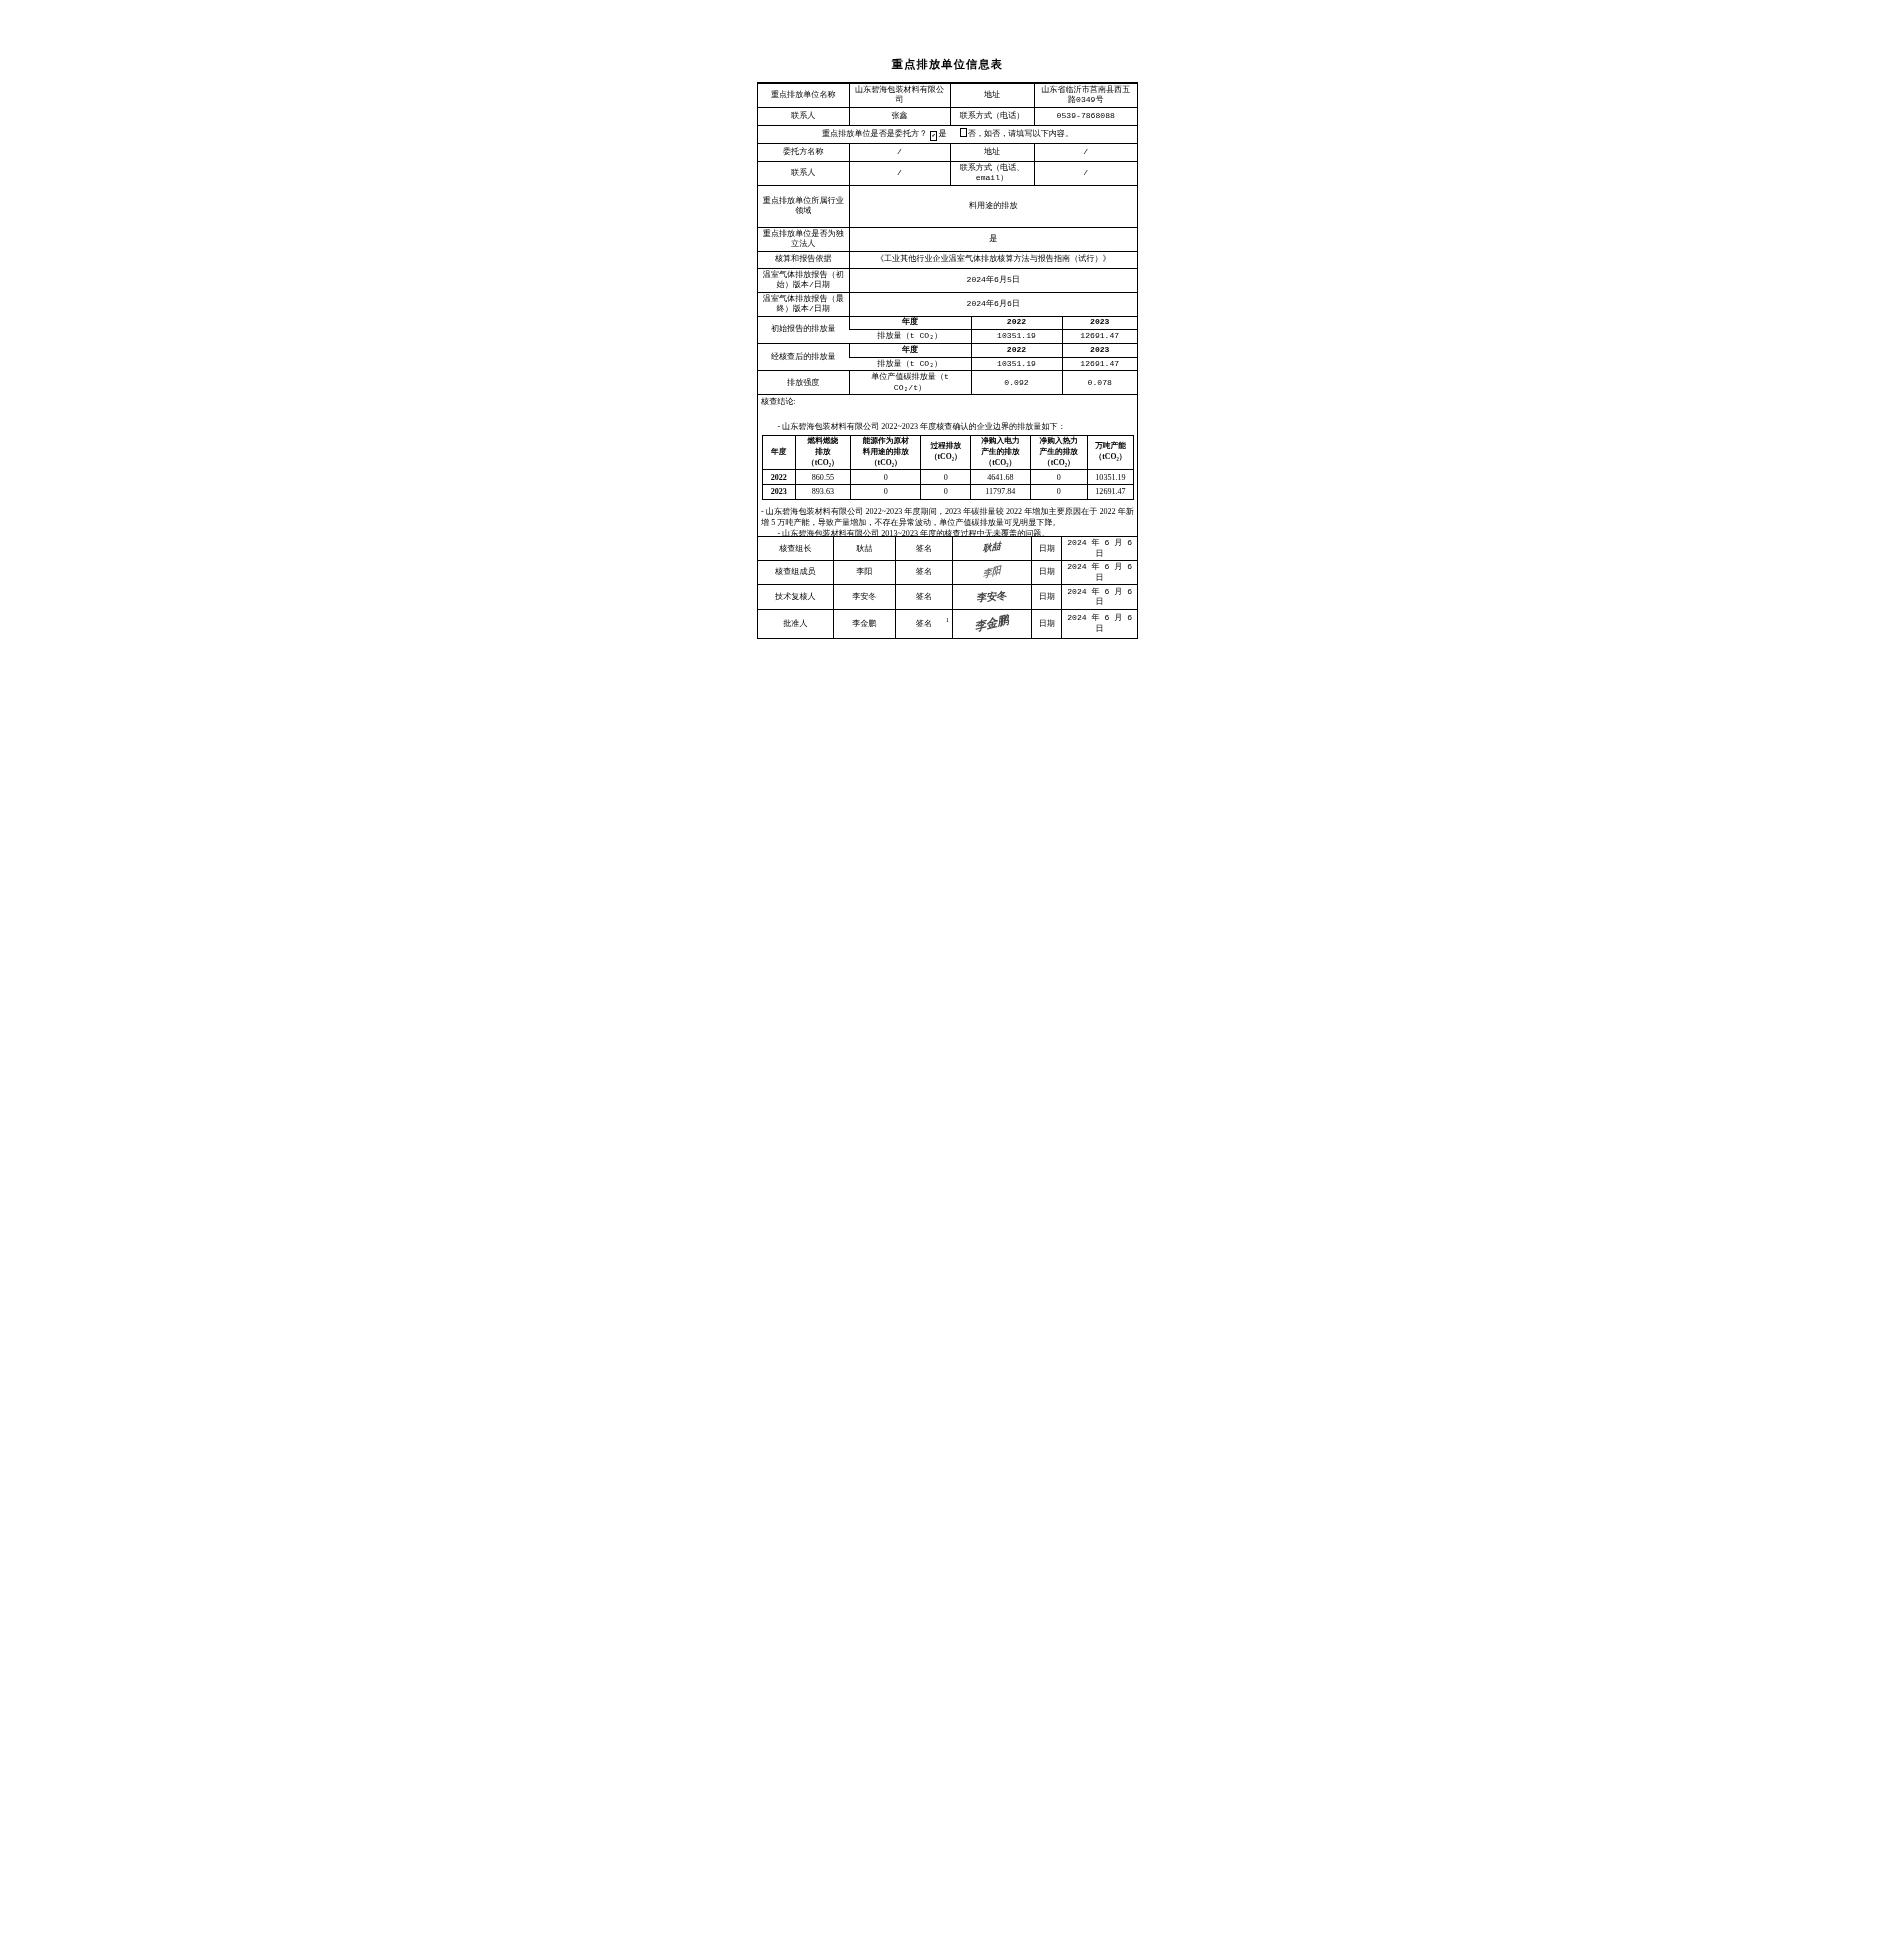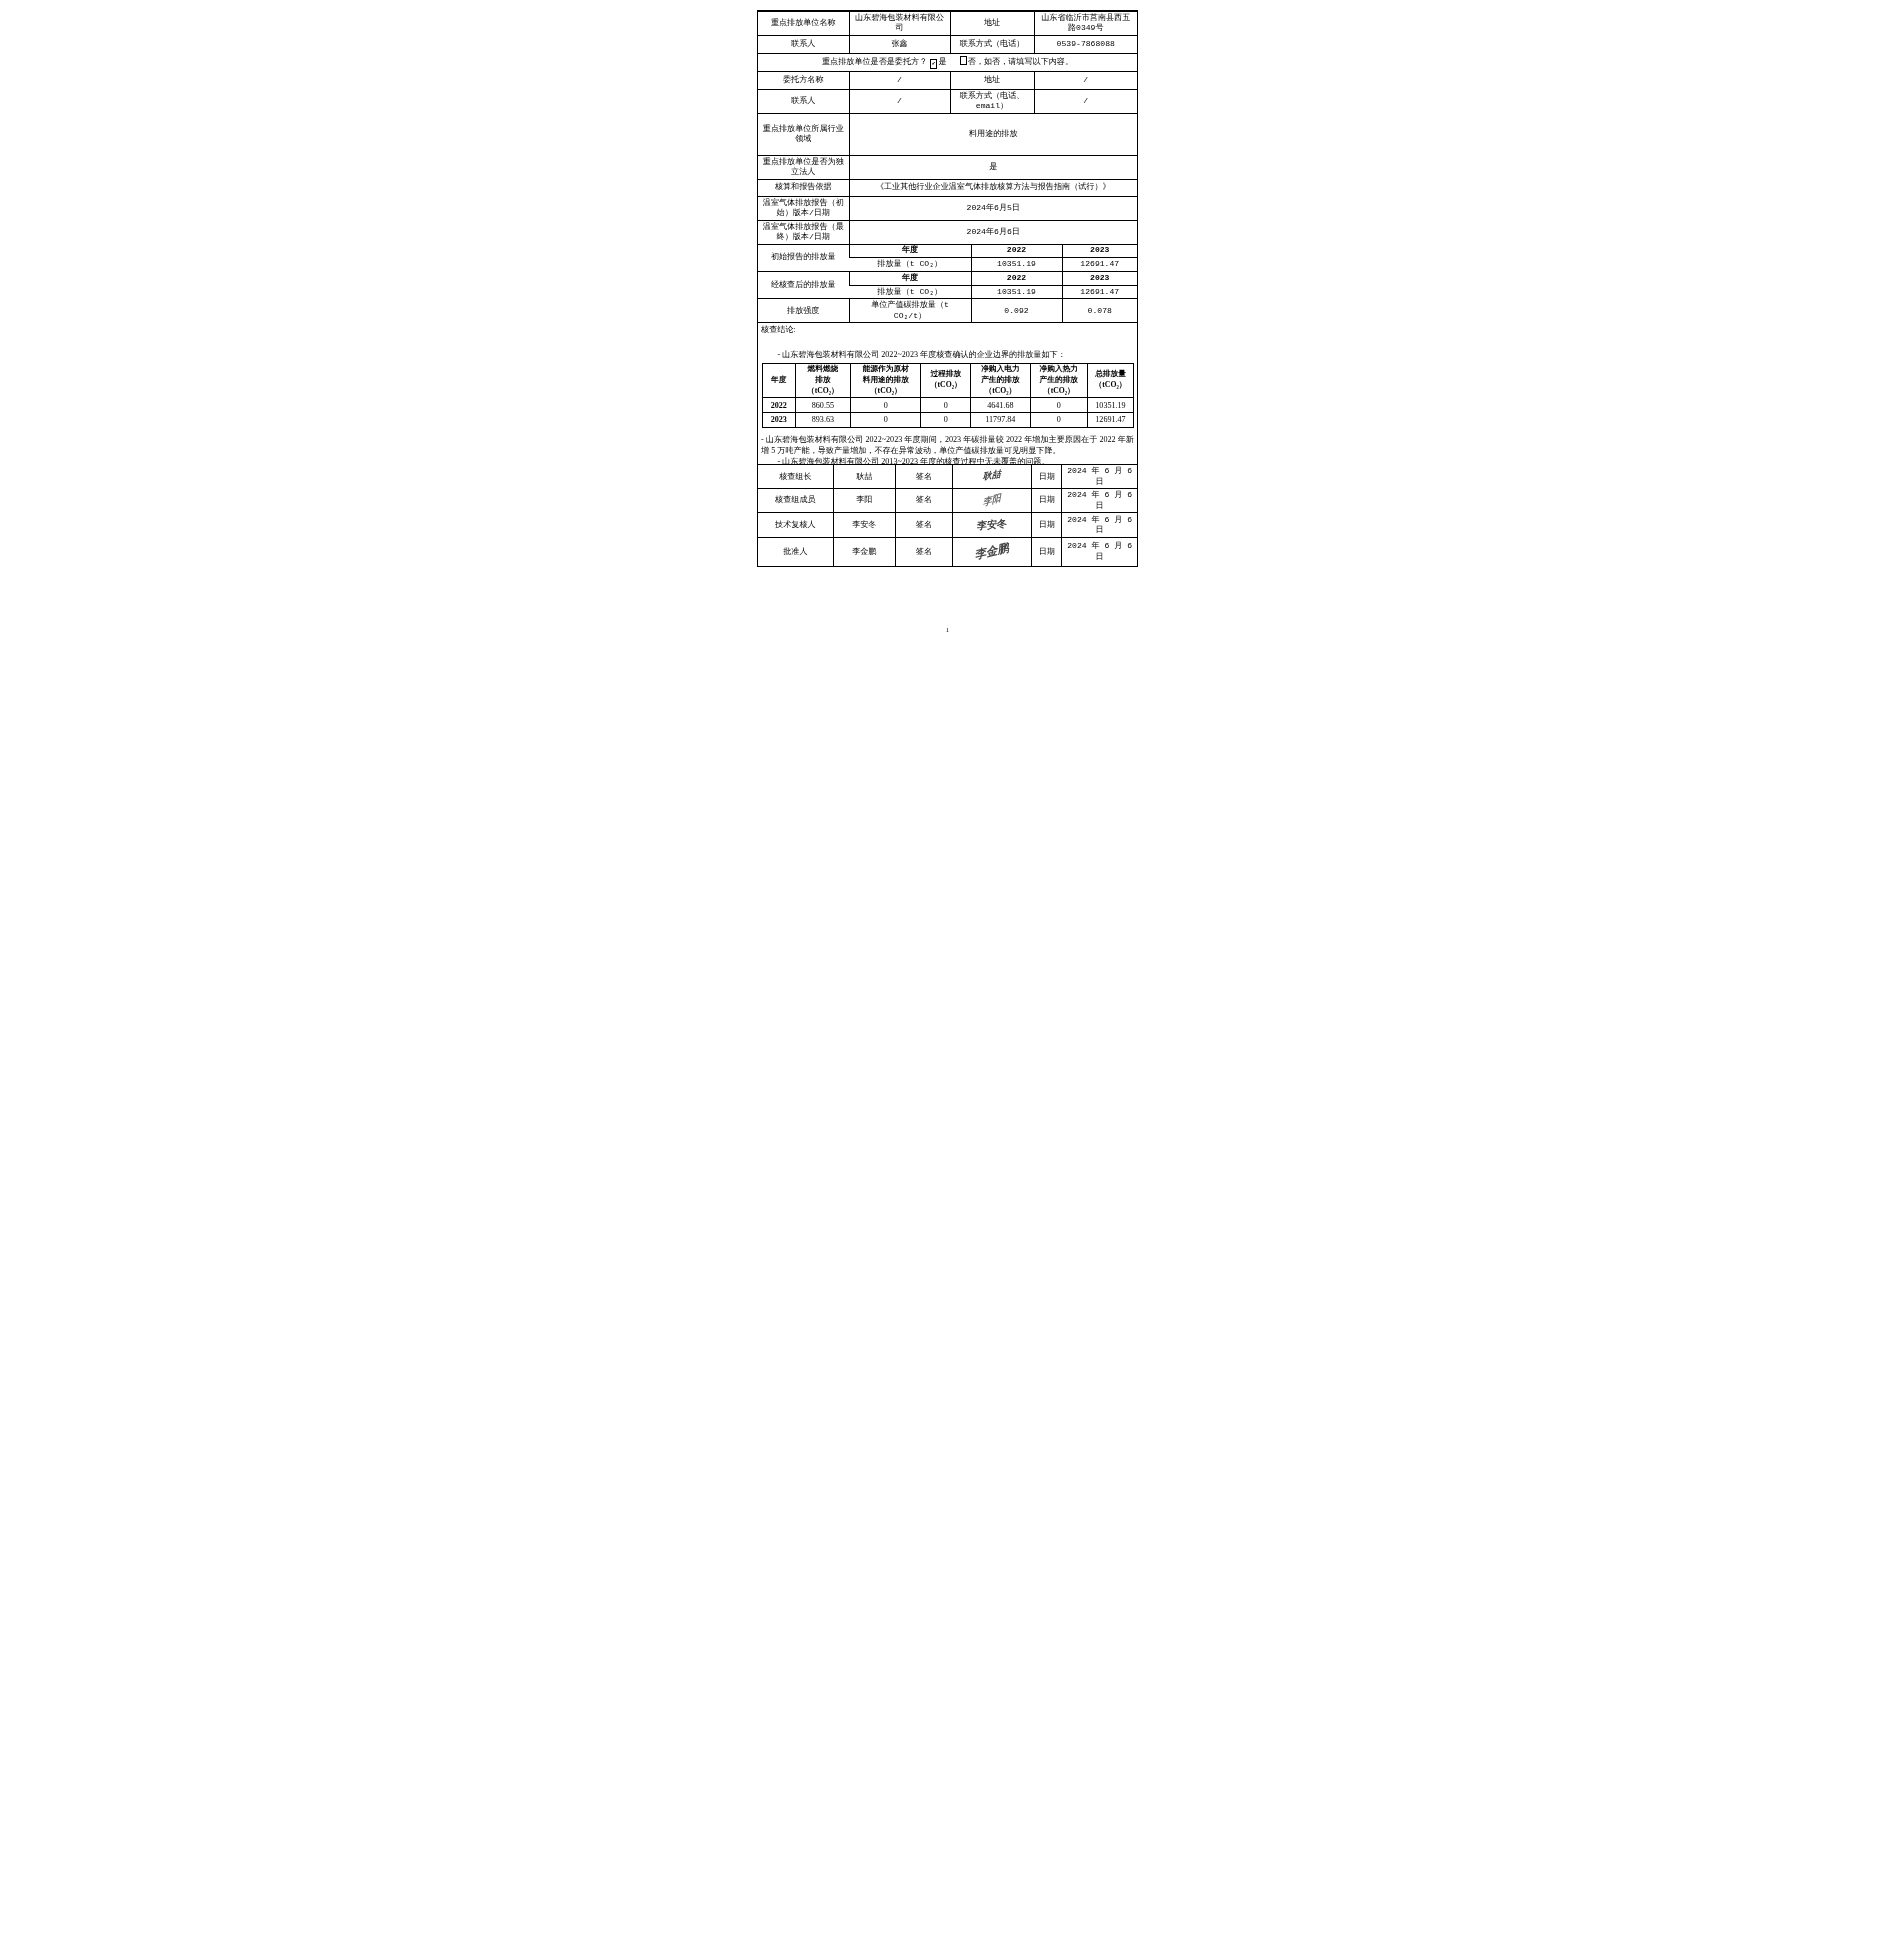--- a/index.html
+++ b/index.html
@@ -112,20 +112,21 @@
     top:616px;
     text-align:center;
     font-size:6.6px;
   }
 </style>
 </head>
 <body>
 
 <div class="page">
 
+  <h1 class="title">重点排放单位信息表</h1>
 
   <div class="doc-table">
 
     <table class="sec">
       <colgroup>
           <col style="width:91px">
           <col style="width:101px">
           <col style="width:84px">
           <col style="width:103px">
         </colgroup>
@@ -253,21 +254,21 @@
 料用途的排放
 （tCO₂）</th>
           <th>过程排放
 （tCO₂）</th>
           <th>净购入电力
 产生的排放
 （tCO₂）</th>
           <th>净购入热力
 产生的排放
 （tCO₂）</th>
-          <th>总排放量
+          <th>万吨产能
 （tCO₂）</th>
         </tr>
         <tr style="height:14.7px">
           <td class="b">2022</td>
           <td>860.55</td>
           <td>0</td>
           <td>0</td>
           <td>4641.68</td>
           <td>0</td>
           <td>10351.19</td>

